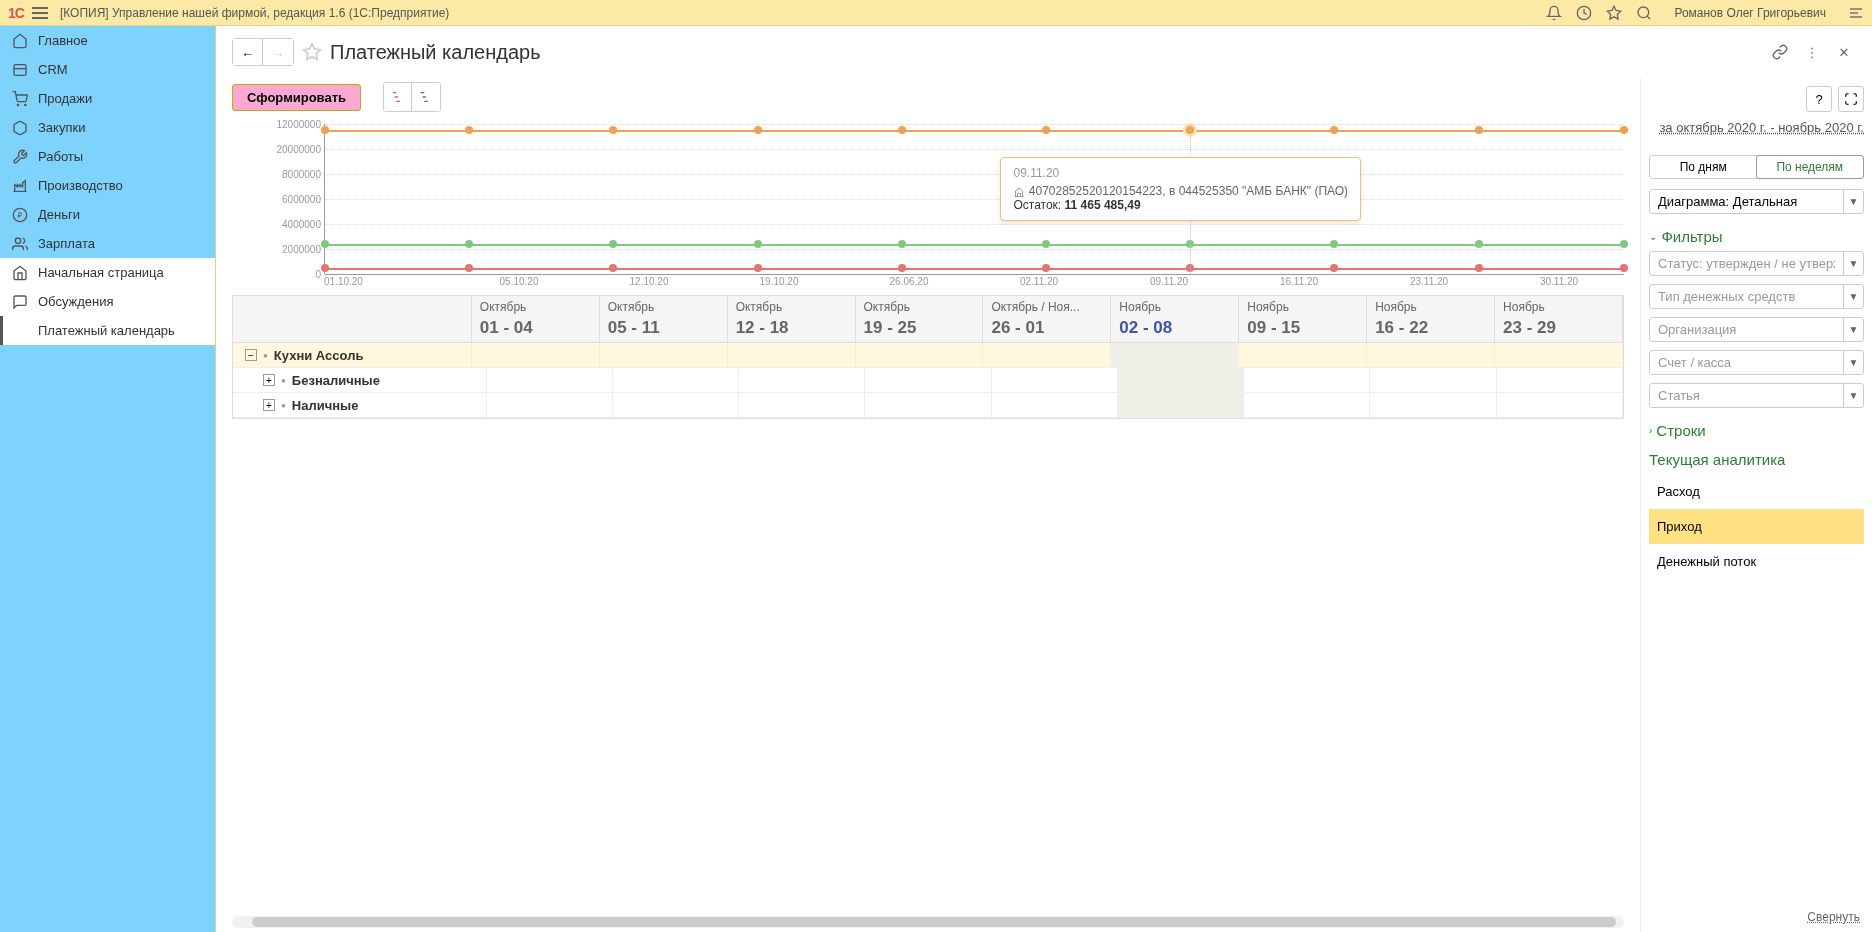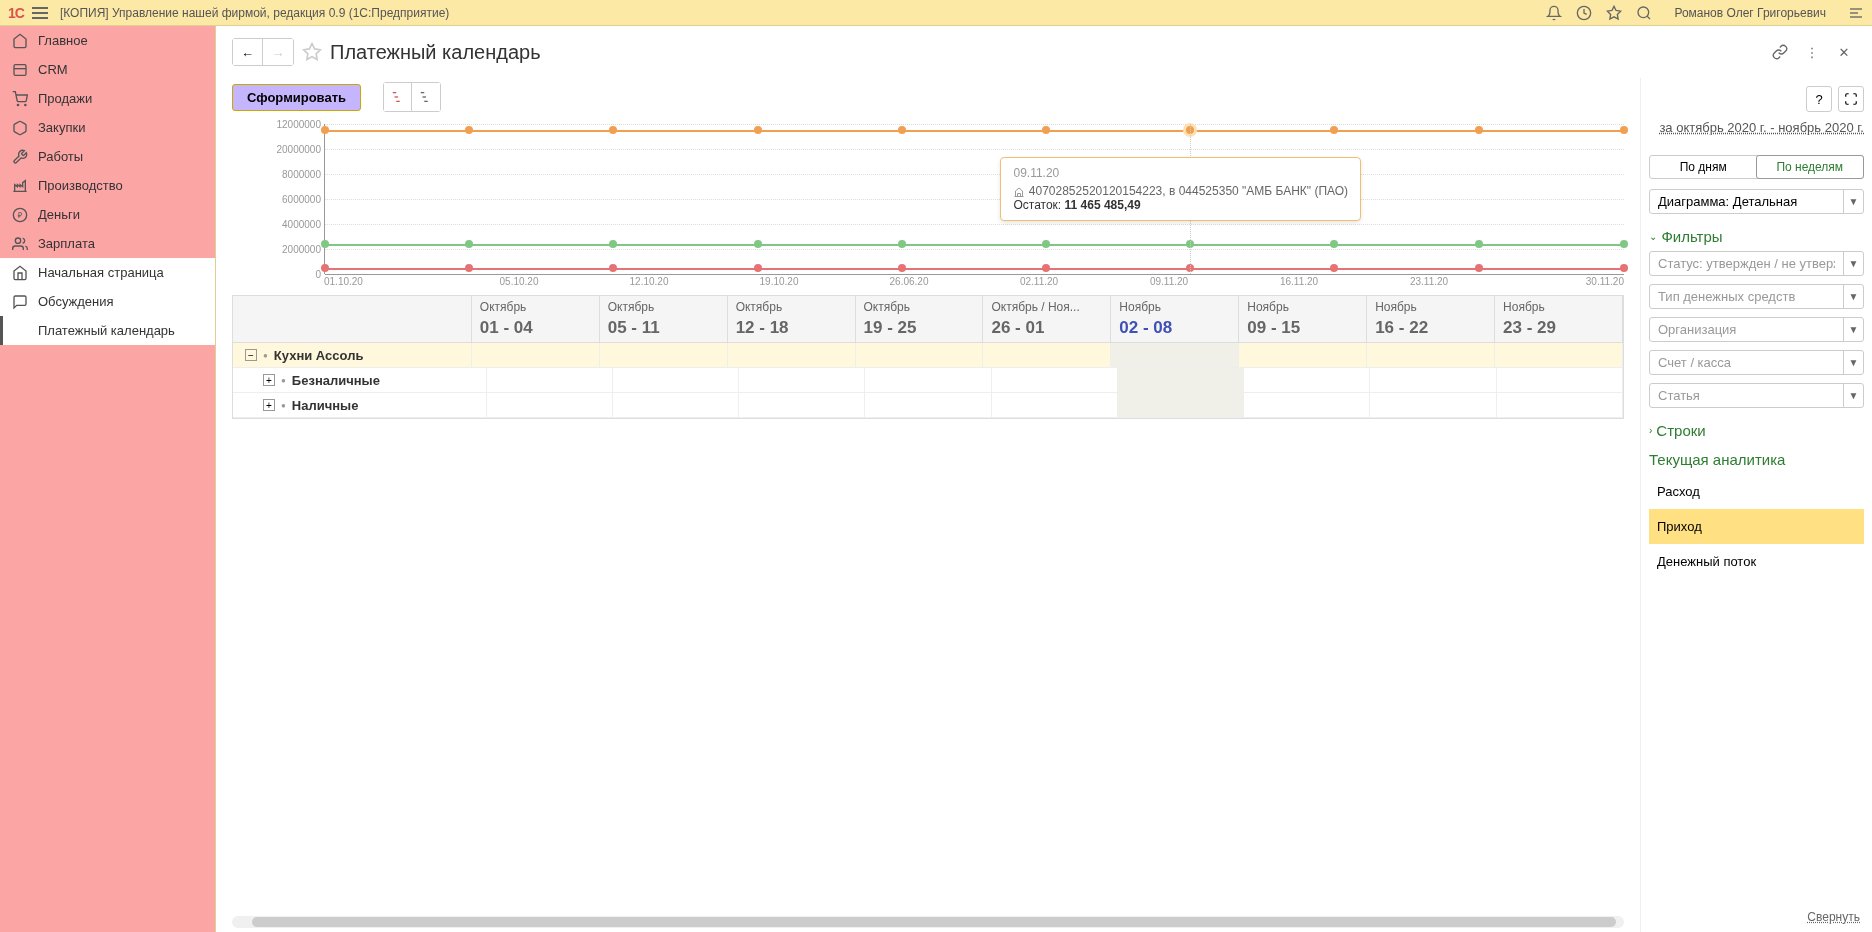--- a/index.html
+++ b/index.html
@@ -12,21 +12,21 @@
     .hamburger-icon span { display: block; height: 2px; background: #666; margin-bottom: 3px; }
     .header-title { color: #555; font-size: 12px; flex: 1; }
     .header-icons { display: flex; gap: 14px; align-items: center; }
     .header-icon { width: 16px; height: 16px; cursor: pointer; color: #666; }
     .user-name { color: #555; font-size: 12px; margin: 0 8px; }
     
     
     .main { display: flex; height: calc(100vh - 26px); }
     
     
-    .sidebar { width: 216px; background: #fca5a5; border-right: 1px solid #e0d090; flex-shrink: 0; }
+    .sidebar { width: 216px; background: #7dd3fc; border-right: 1px solid #e0d090; flex-shrink: 0; }
     .sidebar-item { display: flex; align-items: center; padding: 6px 12px; cursor: pointer; color: #333; gap: 10px; height: 29px; }
     .sidebar-item.white { background: #fff; }
     .sidebar-item.active { background: #fff; border-left: 3px solid #555; padding-left: 9px; }
     .sidebar-icon { width: 16px; height: 16px; display: inline-flex; align-items: center; justify-content: center; color: #555; flex-shrink: 0; }
     
     
     .content { flex: 1; display: flex; flex-direction: column; overflow: hidden; }
     
     
     .page-header { display: flex; align-items: center; padding: 12px 16px; gap: 8px; }
@@ -34,21 +34,21 @@
     .nav-btn { width: 30px; height: 26px; display: flex; align-items: center; justify-content: center; cursor: pointer; background: #fff; }
     .nav-btn:first-child { border-right: 1px solid #ccc; }
     .nav-btn.disabled { color: #ccc; }
     .star-icon { width: 20px; height: 20px; color: #ccc; cursor: pointer; }
     .page-title { font-size: 20px; color: #333; flex: 1; }
     .page-actions { display: flex; gap: 8px; }
     .page-action-btn { width: 24px; height: 24px; display: flex; align-items: center; justify-content: center; cursor: pointer; color: #666; }
     
     
     .toolbar { display: flex; align-items: center; padding: 4px 16px 12px; gap: 8px; }
-    .btn-primary { background: #c4b5fd; border: 1px solid #C9A800; border-radius: 3px; padding: 5px 14px; cursor: pointer; font-weight: bold; font-size: 13px; }
+    .btn-primary { background: #f9a8d4; border: 1px solid #C9A800; border-radius: 3px; padding: 5px 14px; cursor: pointer; font-weight: bold; font-size: 13px; }
     .toolbar-spacer { width: 6px; }
     .icon-btn-group { display: flex; border: 1px solid #ccc; border-radius: 3px; }
     .icon-btn { width: 28px; height: 28px; display: flex; align-items: center; justify-content: center; cursor: pointer; background: #fff; }
     .icon-btn:first-child { border-right: 1px solid #ccc; }
     
     
     .chart-container { padding: 0 16px; position: relative; margin-left: 48px; }
     .chart { height: 150px; position: relative; border-left: 1px solid #999; }
     .chart-y-label { position: absolute; right: 100%; padding-right: 4px; font-size: 10px; color: #999; transform: translateY(-50%); }
     .chart-grid-line { position: absolute; left: 0; right: 0; border-top: 1px dotted #ddd; }
@@ -111,21 +111,21 @@
 </head>
 <body>
 
 <div class="header-bar">
   <span class="logo">1C</span>
   <div class="hamburger-icon">
       <span></span>
       <span></span>
       <span></span>
     </div>
-  <span class="header-title">[КОПИЯ] Управление нашей фирмой, редакция 0.9  (1С:Предприятие)</span>
+  <span class="header-title">[КОПИЯ] Управление нашей фирмой, редакция 1.6  (1С:Предприятие)</span>
   <div class="header-icons">
     <svg class="header-icon" viewBox="0 0 24 24" fill="none" stroke="currentColor" stroke-width="2">
         <path d="M18 8A6 6 0 0 0 6 8c0 7-3 9-3 9h18s-3-2-3-9M13.73 21a2 2 0 0 1-3.46 0"></path>
       </svg>
     <svg class="header-icon" viewBox="0 0 24 24" fill="none" stroke="currentColor" stroke-width="2">
         <circle cx="12" cy="12" r="10"></circle>
         <polyline points="12 6 12 12 16 14"></polyline>
       </svg>
     <svg class="header-icon" viewBox="0 0 24 24" fill="none" stroke="currentColor" stroke-width="2">
         <polygon points="12 2 15.09 8.26 22 9.27 17 14.14 18.18 21.02 12 17.77 5.82 21.02 7 14.14 2 9.27 8.91 8.26 12 2"></polygon>
@@ -363,21 +363,21 @@
           <div class="chart-x-labels" style="margin-left:44px;">
             <span class="chart-x-label" style="text-align:left;">01.10.20</span>
             <span class="chart-x-label">05.10.20</span>
             <span class="chart-x-label">12.10.20</span>
             <span class="chart-x-label">19.10.20</span>
             <span class="chart-x-label">26.06.20</span>
             <span class="chart-x-label">02.11.20</span>
             <span class="chart-x-label">09.11.20</span>
             <span class="chart-x-label">16.11.20</span>
             <span class="chart-x-label">23.11.20</span>
-            <span class="chart-x-label" style="text-align:right;">30.11.20</span>
+            <span class="chart-x-label" style="">30.11.20</span>
           </div>
         </div>
 
         <div class="table-container">
           <div class="table-header-row">
             <div class="table-header-cell"></div>
 
           <div class="table-header-cell">
                 <div class="table-month">Октябрь</div>
                 <div class="table-days">01 - 04</div>

